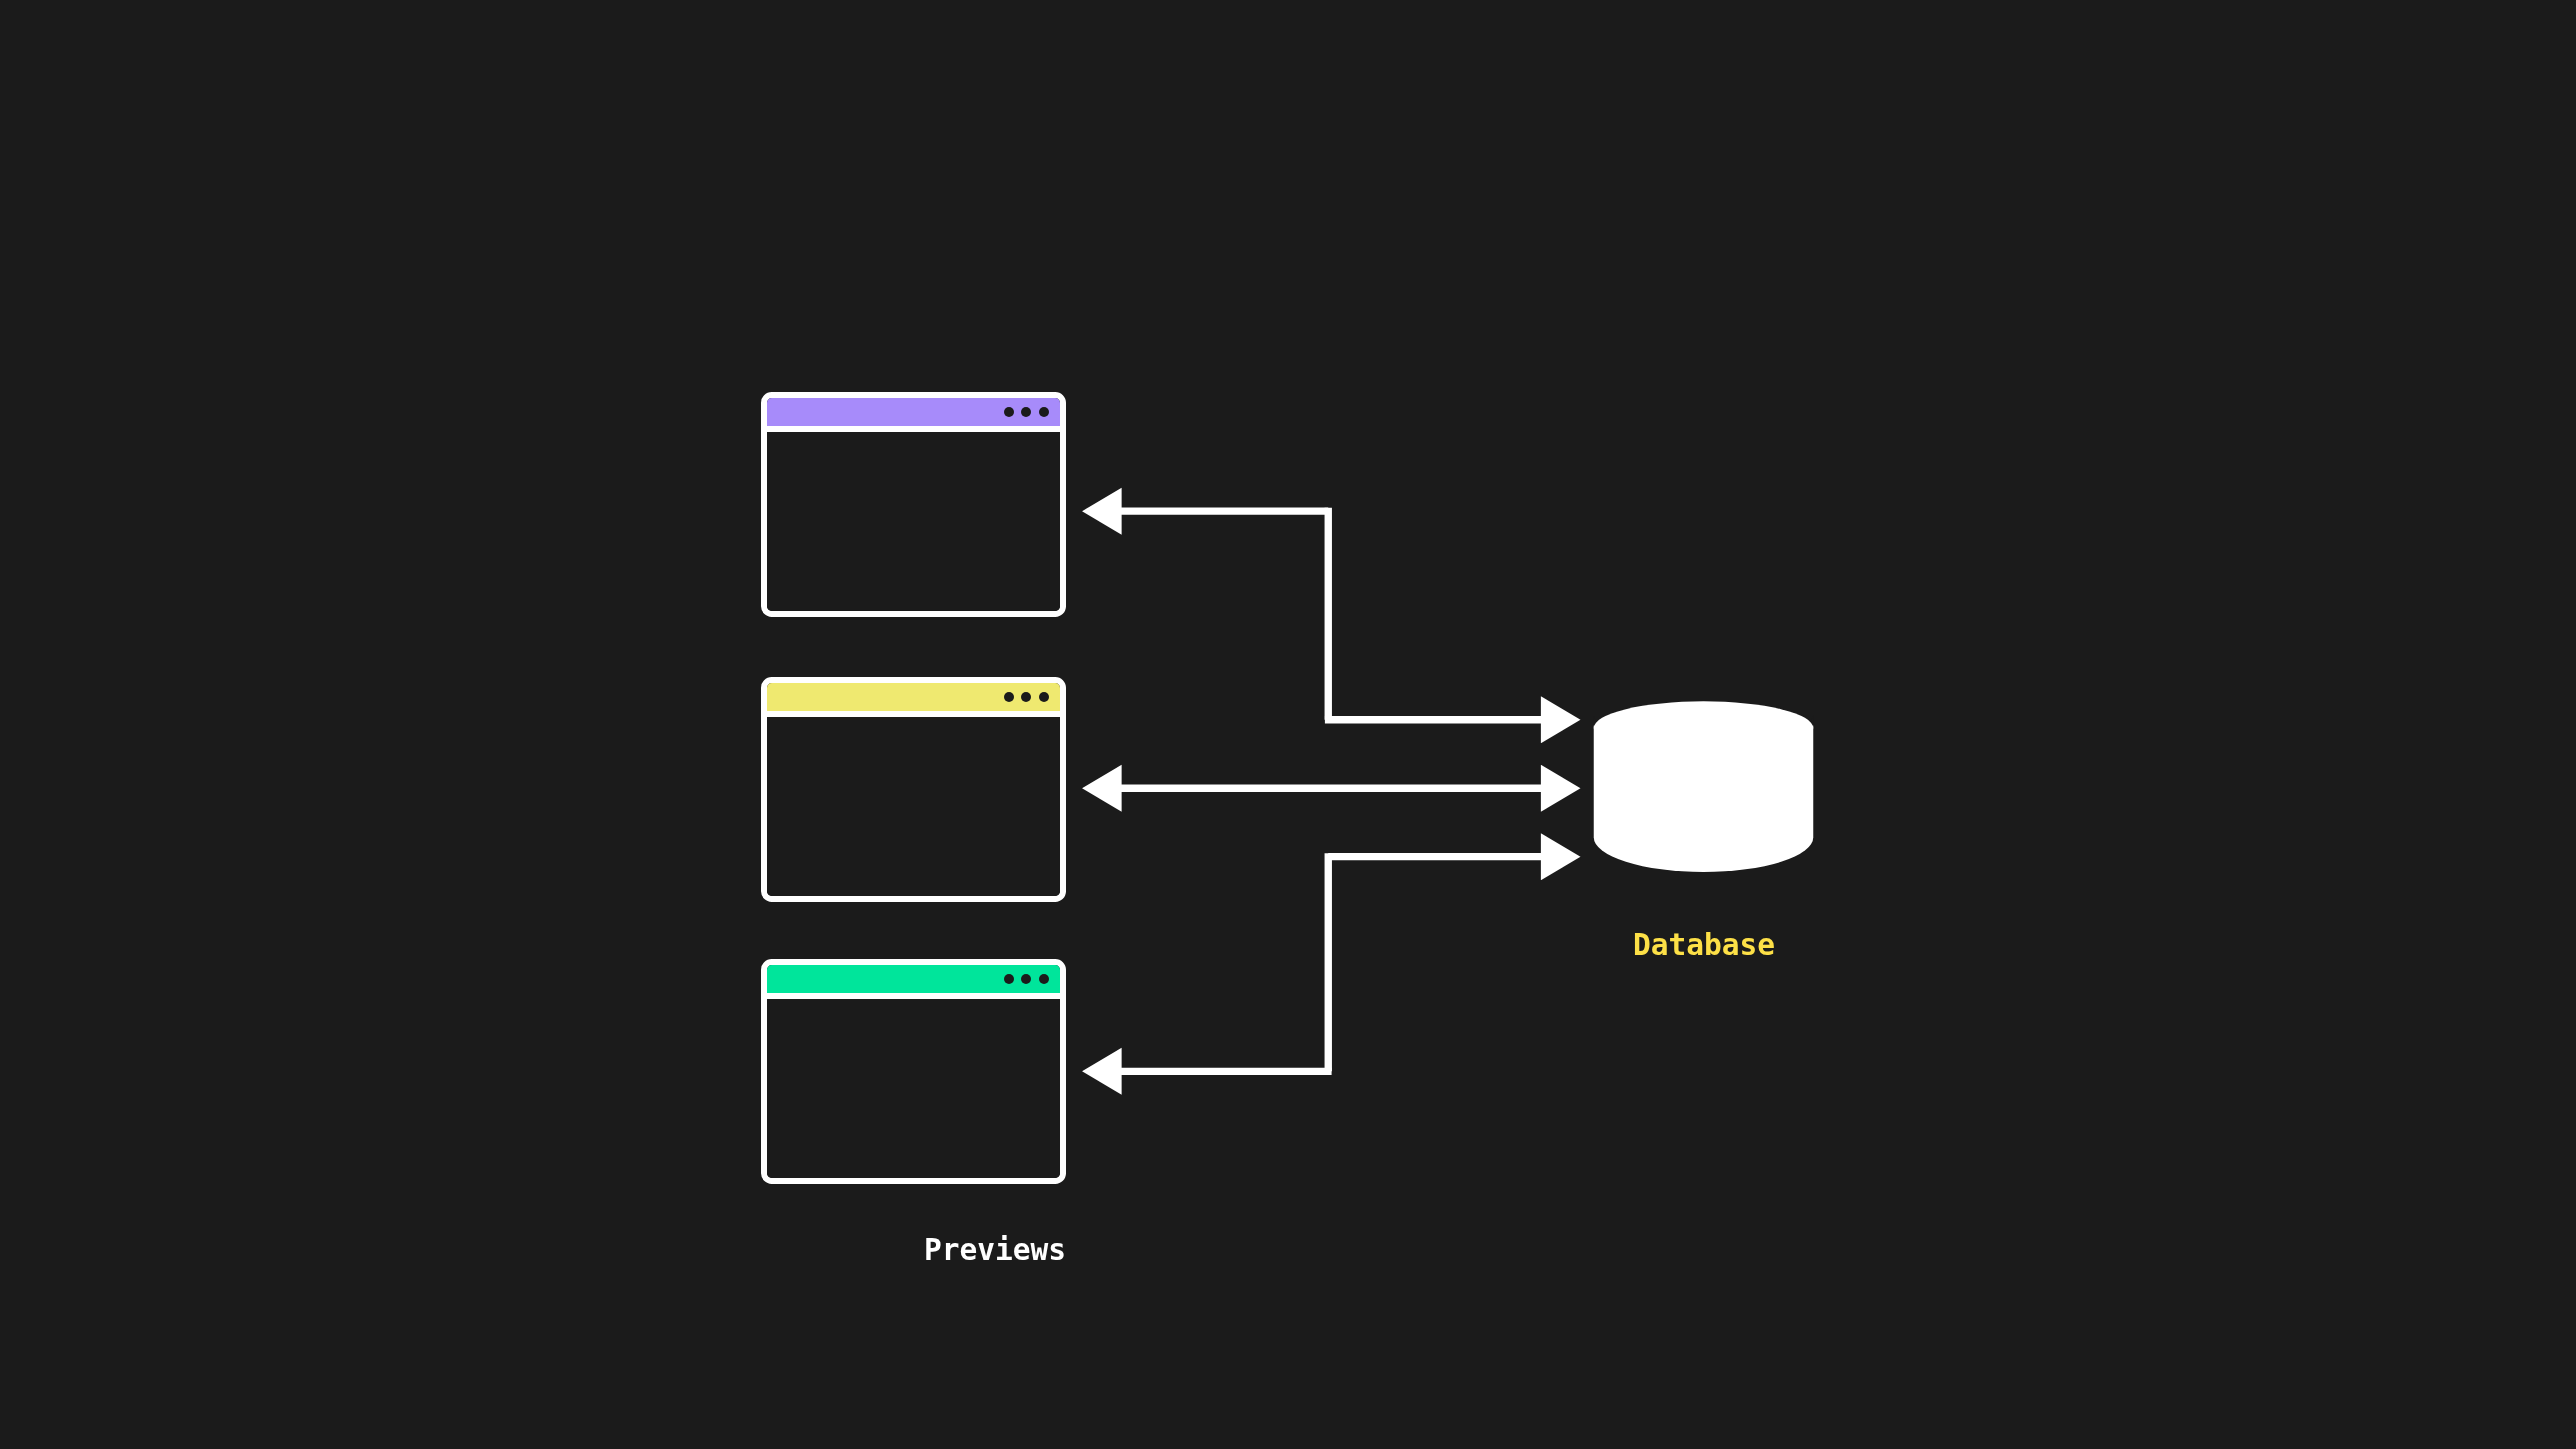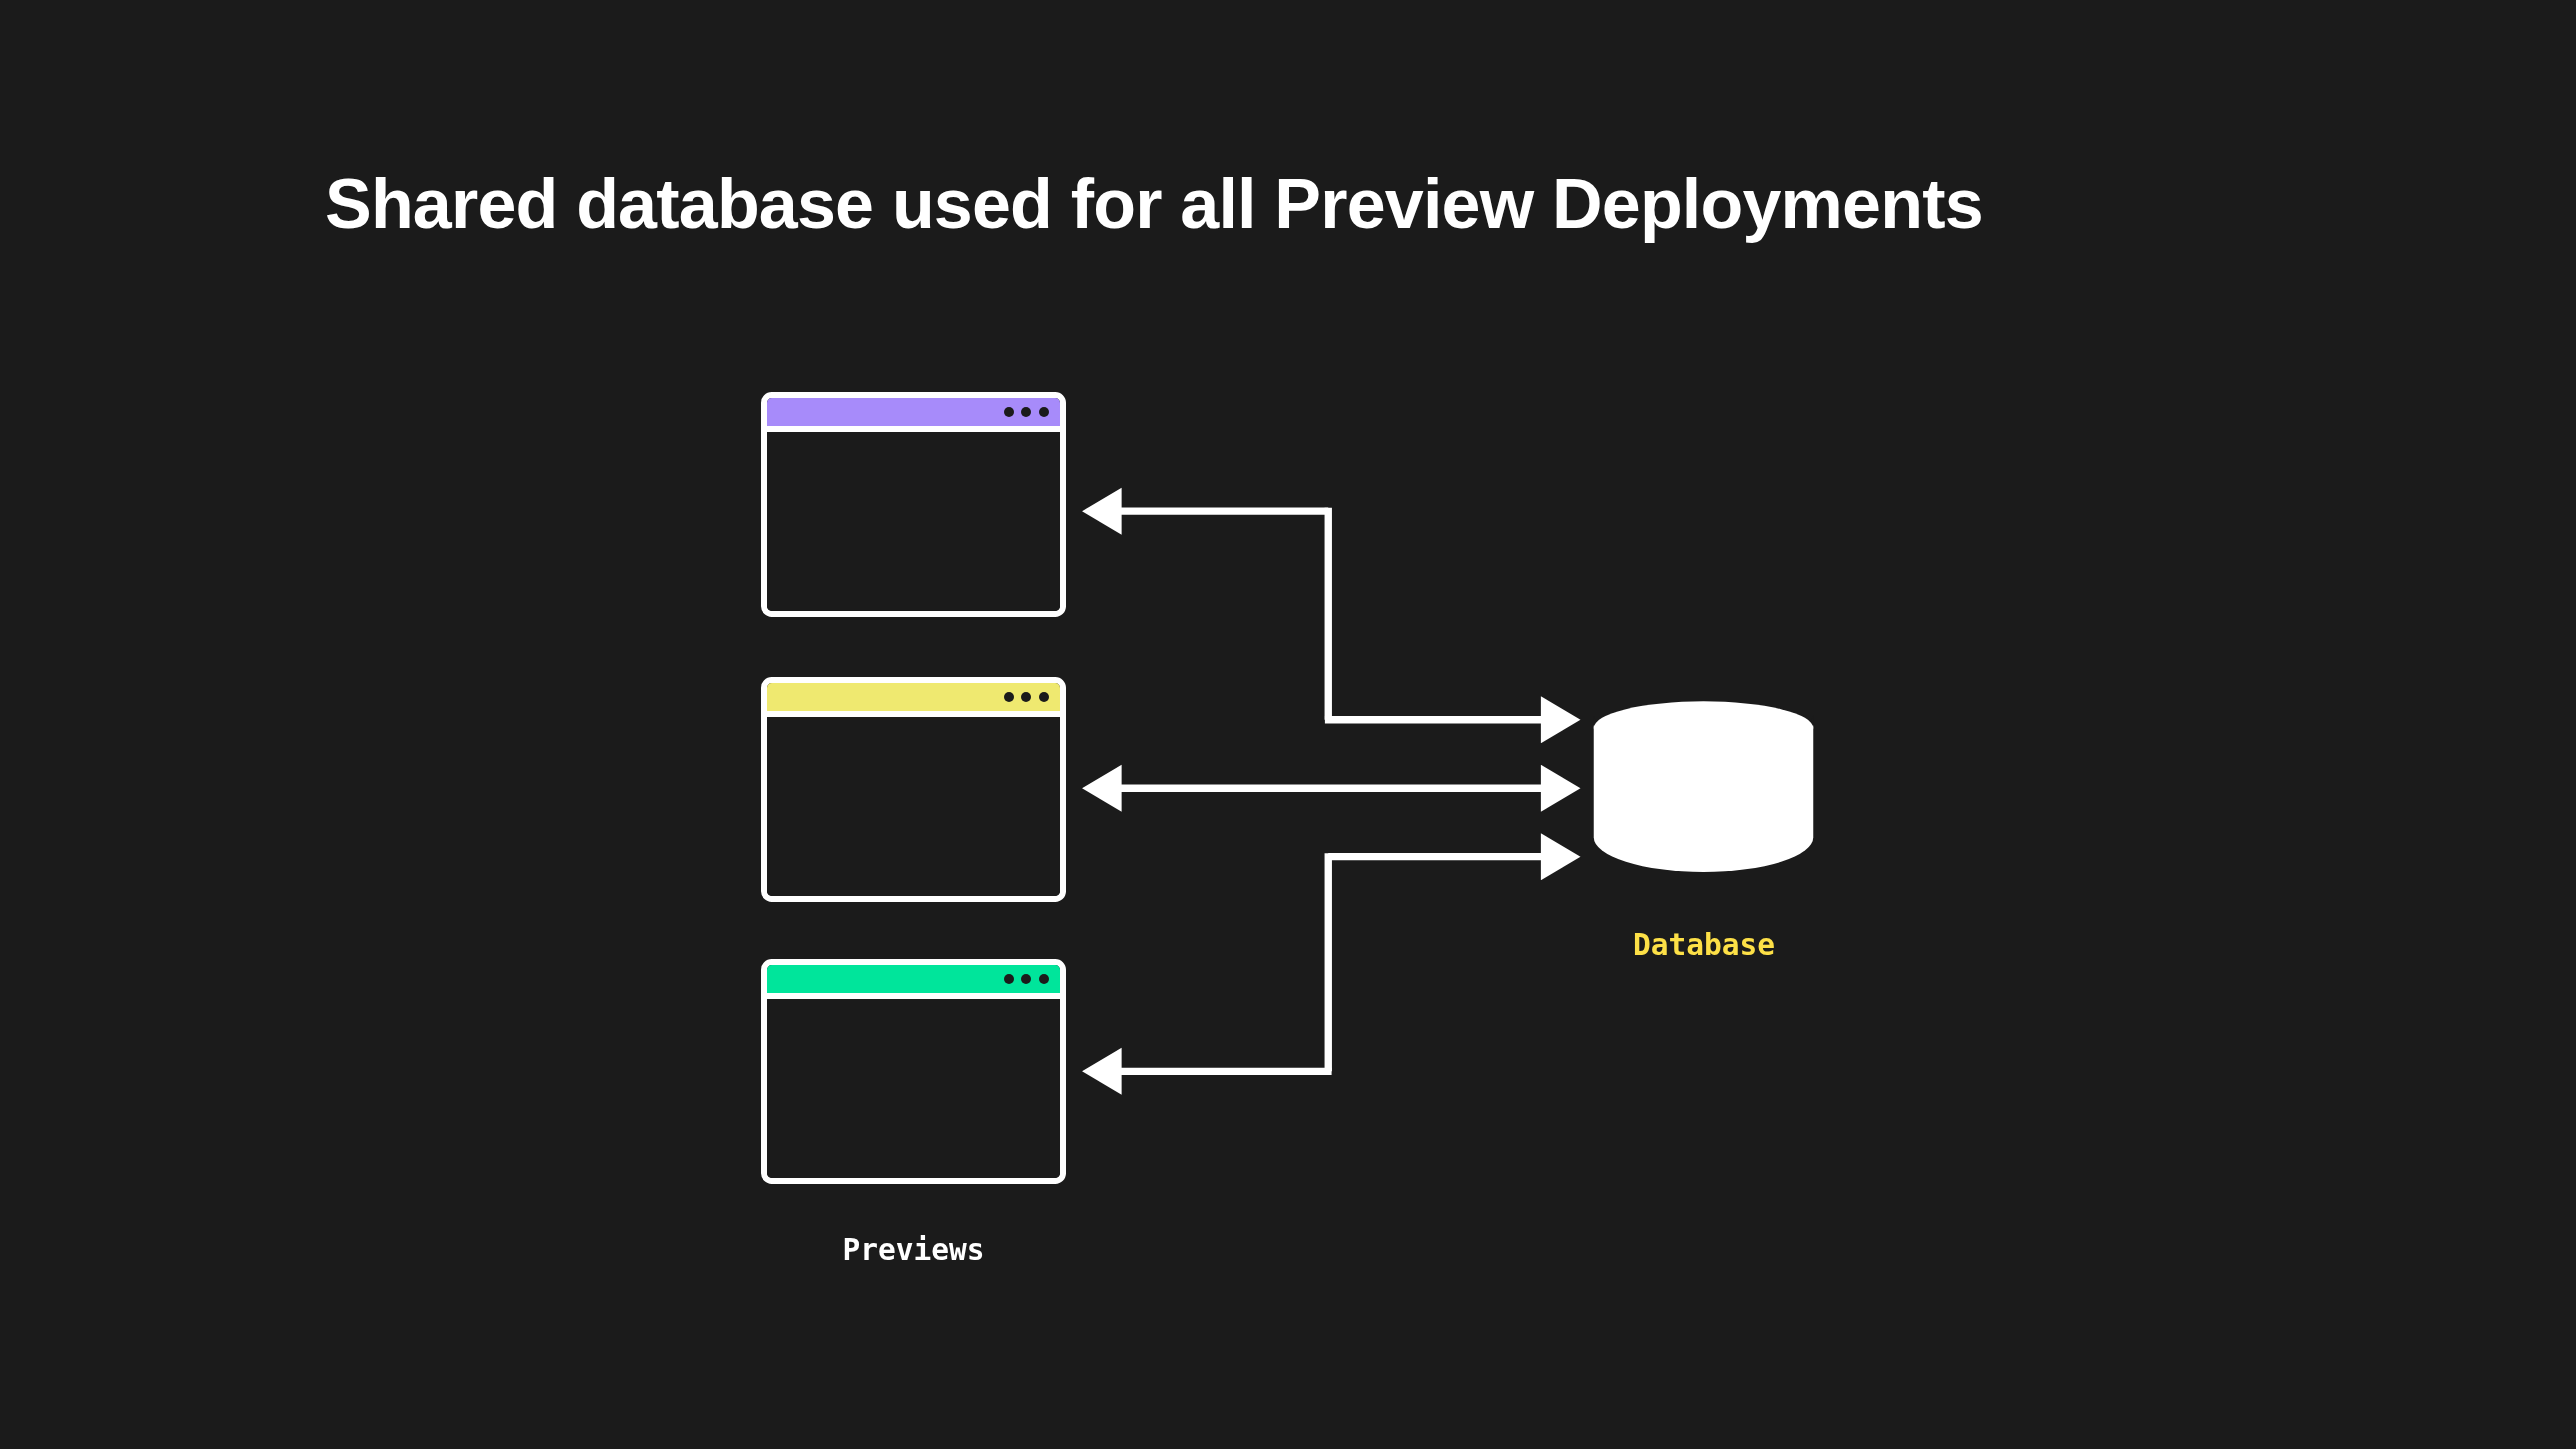--- a/index.html
+++ b/index.html
@@ -104,34 +104,33 @@
     color: #fde047;
     white-space: nowrap;
   }
 
   
   #previews-label {
     position: absolute;
     left: 761px;
     top: 1233px;
     width: 305px;
-    text-align: center;
+    text-align: right;
     font-family: "DejaVu Sans Mono", monospace;
     font-weight: bold;
     font-size: 29.5px;
     color: #ffffff;
     white-space: nowrap;
   }
 </style>
 </head>
 <body>
 
 <div id="canvas">
 
-  <div id="page-title">Shared database used for all Preview Deployments</div>
 
   <svg id="connectors" viewBox="0 0 3840 2160" xmlns="http://www.w3.org/2000/svg">
 
     <g>
 
       <path d="M 1980 762 L 1650 762" stroke="#ffffff" stroke-width="11" fill="none" stroke-linecap="butt"></path>
 
       <polygon points="1613,762 1672,727 1672,797" fill="#ffffff"></polygon>
 
       <path d="M 1980 757 L 1980 1073" stroke="#ffffff" stroke-width="11" fill="none" stroke-linecap="butt"></path>

